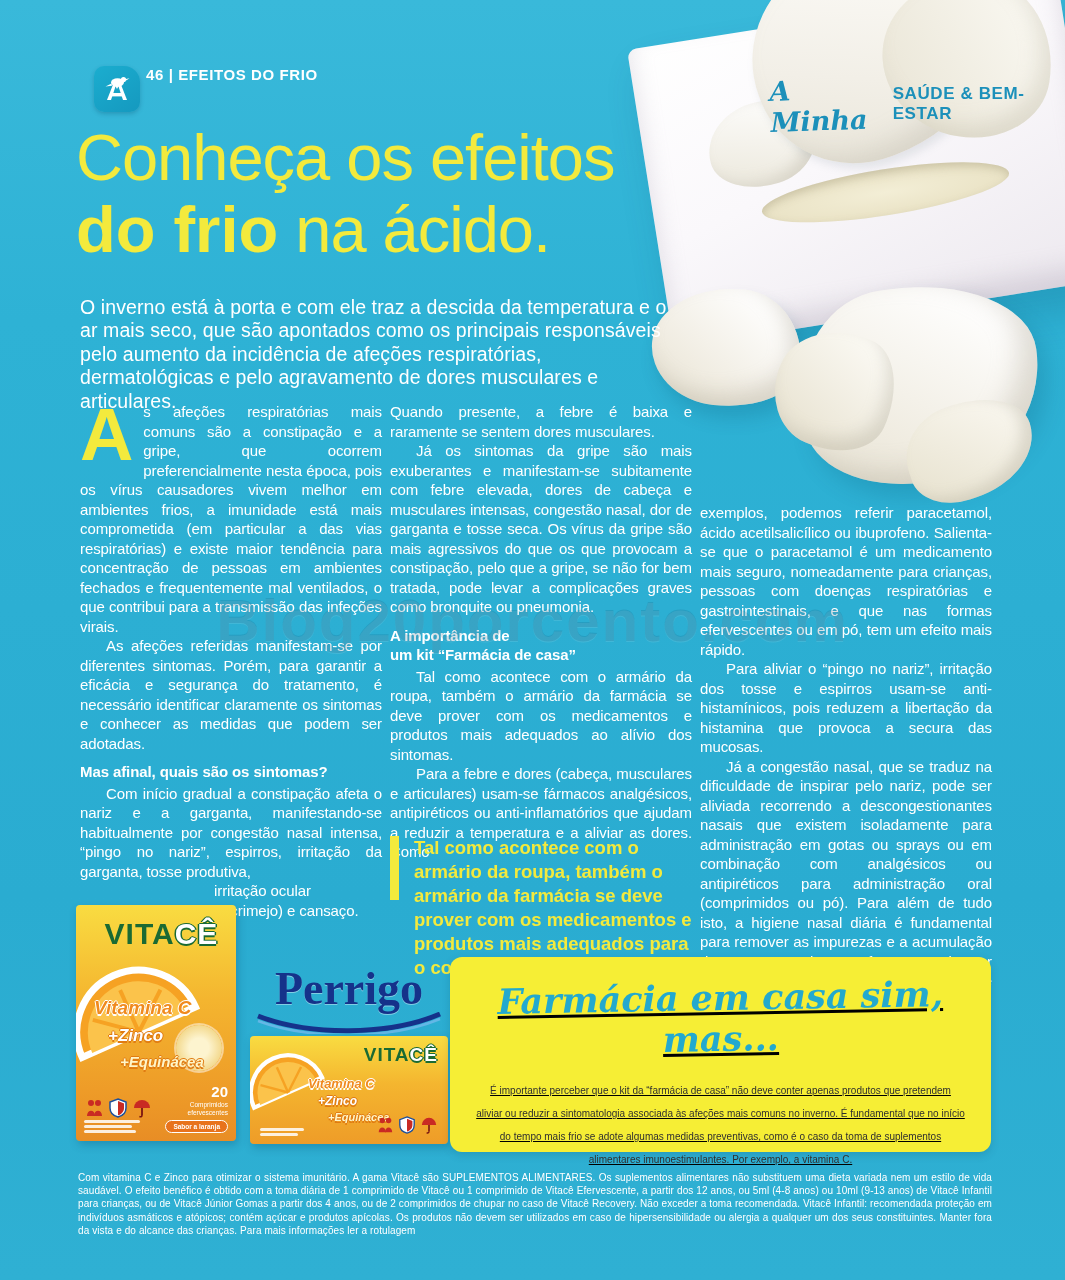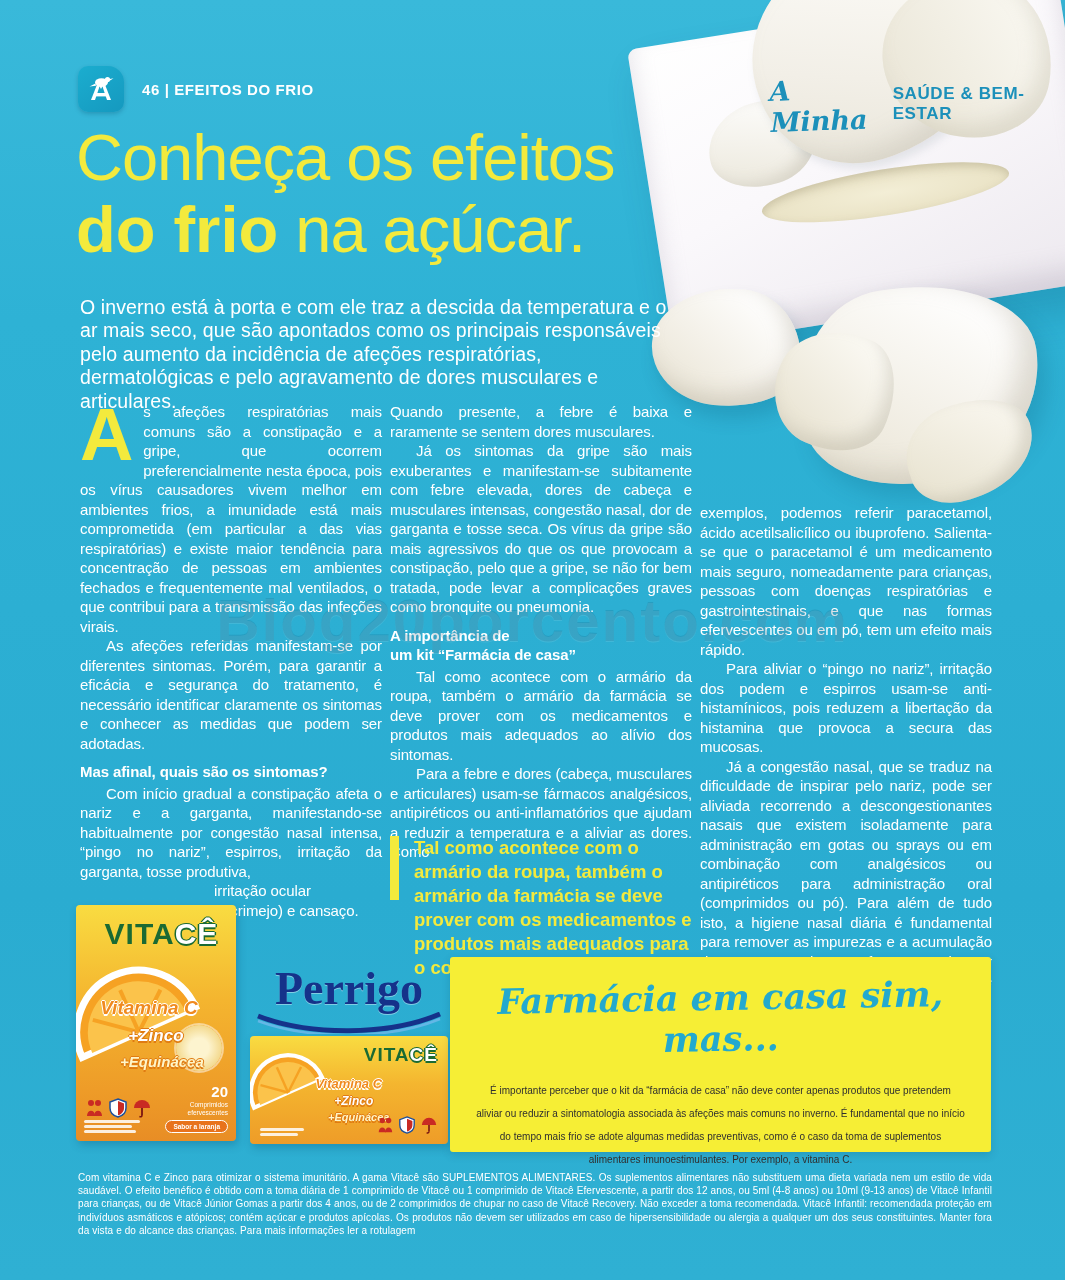--- a/index.html
+++ b/index.html
@@ -71,21 +71,21 @@
     transform:rotate(-18deg);
   }
   
   .watermark{
     position:absolute;left:50%;top:586px;transform:translateX(-50%);
     z-index:5;pointer-events:none;white-space:nowrap;
     font-size:60px;font-weight:bold;letter-spacing:2px;
     color:rgba(10,62,94,.15);text-shadow:0 1px 0 rgba(255,255,255,.10);
   }
   
-  .hdr{position:absolute;left:78px;top:66px;display:flex;align-items:center;gap:18px;z-index:6;}
+  .hdr{position:absolute;left:94px;top:66px;display:flex;gap:6px;z-index:6;}
   .logo-sq{
     width:46px;height:46px;border-radius:10px 16px 10px 10px;flex:none;
     background:linear-gradient(145deg,#1badcf,#1599bf);
     box-shadow:0 2px 4px rgba(0,60,90,.25);
     display:flex;align-items:center;justify-content:center;
   }
   .page-label{color:#ffffff;font-weight:bold;font-size:15px;letter-spacing:.6px;}
   .brand{position:absolute;left:770px;top:74px;z-index:6;display:flex;align-items:baseline;gap:8px;}
   .brand-script{
     font-family:"DejaVu Serif",serif;font-style:italic;font-weight:bold;
@@ -124,21 +124,21 @@
   }
   .vitace-logo{white-space:nowrap;font-weight:bold;letter-spacing:1px;margin-left:11px;}
   .vitace-logo .va{color:#1a6a33;}
   .vitace-logo .ce{
     color:#ffffff;
     text-shadow:-1.5px 0 #1a6a33,1.5px 0 #1a6a33,0 -1.5px #1a6a33,0 1.5px #1a6a33;
   }
   .p1-logo{font-size:30px;text-align:center;margin-top:12px;}
   .slice{display:block;}
   .p1-slice{position:absolute;left:-14px;top:58px;}
-  .claims{position:absolute;left:18px;top:92px;font-weight:bold;font-style:italic;text-align:center;}
+  .claims{position:absolute;left:18px;top:92px;font-weight:bold;font-style:italic;}
   .claim1{color:#f08a1e;font-size:19px;text-shadow:-1px 0 #fff,1px 0 #fff,0 -1px #fff,0 1.5px #fff;}
   .claim2{color:#ffffff;font-size:17px;margin:7px 0 0 14px;text-shadow:-1px 0 #e07b12,1px 0 #e07b12,0 -1px #e07b12,0 1.5px #e07b12;}
   .claim3{color:#fff6c8;font-size:15px;margin:7px 0 0 26px;text-shadow:-1px 0 #e07b12,1px 0 #e07b12,0 -1px #e07b12,0 1.5px #e07b12;}
   .p1-bottom{position:absolute;left:8px;bottom:8px;right:8px;display:flex;align-items:flex-end;justify-content:space-between;}
   .mini-icons{display:flex;gap:4px;}
   .bar-lines .bar{height:3px;background:rgba(255,255,255,.85);margin-top:2px;border-radius:2px;}
   .count-wrap{text-align:right;color:#fff;}
   .count-num{font-size:15px;font-weight:bold;text-align:center;}
   .count-label{font-size:6.5px;line-height:7.5px;}
   .flavor-pill{
@@ -162,21 +162,21 @@
   .p2-slice{position:absolute;left:-8px;top:14px;}
   .p2-claims{position:absolute;left:58px;top:40px;}
   .p2-claims .claim1{font-size:13px;}
   .p2-claims .claim2{font-size:12px;margin:3px 0 0 10px;}
   .p2-claims .claim3{font-size:11px;margin:3px 0 0 20px;}
   .p2-icons{position:absolute;right:10px;bottom:10px;display:flex;gap:4px;}
   .p2-bars{position:absolute;left:10px;bottom:8px;width:46px;}
   
   .yellowbox{
     position:absolute;left:450px;top:957px;width:541px;height:195px;z-index:6;
-    background:#f6ee35;border-radius:3px;box-shadow:0 3px 8px rgba(0,60,90,.18);
+    background:#f6ee35;border-radius:12px;box-shadow:0 3px 8px rgba(0,60,90,.18);text-decoration:underline;
   }
   .yb-title{
     font-family:"DejaVu Serif",serif;font-style:italic;font-weight:bold;
     color:#23a9ce;font-size:35px;text-align:center;margin-top:20px;transform:rotate(-1deg);
   }
   .yb-body{
     color:#2f2f2f;font-size:10px;line-height:23px;text-align:center;
     padding:10px 26px 0 26px;font-weight:500;
   }
   
@@ -222,21 +222,21 @@
     </div>
     <div class="page-label">46 | EFEITOS DO FRIO</div>
   </div>
   <div class="brand">
     <span class="brand-script">A Minha</span>
     <span class="brand-caps">SAÚDE &amp; BEM-ESTAR</span>
   </div>
 
   <div class="title">
     <div>Conheça os efeitos</div>
-    <div><span class="bold">do frio</span><span> na açúcar.</span></div>
+    <div><span class="bold">do frio</span><span> na ácido.</span></div>
   </div>
 
   <p class="intro">O inverno está à porta e com ele traz a descida da temperatura e o ar mais seco, que são apontados como os principais responsáveis pelo aumento da incidência de afeções respiratórias, dermatológicas e pelo agravamento de dores musculares e articulares.</p>
 
   <div class="col col1">
     <p><span class="dropcap">A</span><span>s afeções respiratórias mais comuns são a constipação e a gripe, que ocorrem preferencialmente nesta época, pois os vírus causadores vivem melhor em ambientes frios, a imunidade está mais comprometida (em particular a das vias respiratórias) e existe maior tendência para concentração de pessoas em ambientes fechados e frequentemente mal ventilados, o que contribui para a transmissão das infeções virais.</span></p>
     <p class="ind">As afeções referidas manifestam-se por diferentes sintomas. Porém, para garantir a eficácia e segurança do tratamento, é necessário identificar claramente os sintomas e conhecer as medidas que podem ser adotadas.</p>
     <p class="colhead">Mas afinal, quais são os sintomas?</p>
     <p class="ind">Com início gradual a constipação afeta o nariz e a garganta, manifestando-se habitualmente por congestão nasal intensa, “pingo no nariz”, espirros, irritação da garganta, tosse produtiva,</p>
     <p class="p4b">irritação ocular (lacrimejo) e cansaço.</p>
@@ -248,21 +248,21 @@
     <p class="colhead">
       <span>A importância de</span><br>
       <span>um kit “Farmácia de casa”</span>
     </p>
     <p class="ind">Tal como acontece com o armário da roupa, também o armário da farmácia se deve prover com os medicamentos e produtos mais adequados ao alívio dos sintomas.</p>
     <p class="ind">Para a febre e dores (cabeça, musculares e articulares) usam-se fármacos analgésicos, antipiréticos ou anti-inflamatórios que ajudam a reduzir a temperatura e a aliviar as dores. Como</p>
   </div>
 
   <div class="col col3">
     <p>exemplos, podemos referir paracetamol, ácido acetilsalicílico ou ibuprofeno. Salienta-se que o paracetamol é um medicamento mais seguro, nomeadamente para crianças, pessoas com doenças respiratórias e gastrointestinais, e que nas formas efervescentes ou em pó, tem um efeito mais rápido.</p>
-    <p class="ind">Para aliviar o “pingo no nariz”, irritação dos podem e espirros usam-se anti-histamínicos, pois reduzem a libertação da histamina que provoca a secura das mucosas.</p>
+    <p class="ind">Para aliviar o “pingo no nariz”, irritação dos tosse e espirros usam-se anti-histamínicos, pois reduzem a libertação da histamina que provoca a secura das mucosas.</p>
     <p class="ind">Já a congestão nasal, que se traduz na dificuldade de inspirar pelo nariz, pode ser aliviada recorrendo a descongestionantes nasais que existem isoladamente para administração em gotas ou sprays ou em combinação com analgésicos ou antipiréticos para administração oral (comprimidos ou pó). Para além de tudo isto, a higiene nasal diária é fundamental para remover as impurezas e a acumulação de muco que existe nas fossas nasais. Por esse motivo, o armário de farmácia deve englobar soro fisiológico e/ou águas do mar.</p>
   </div>
 
   <div class="pullquote">
     <div class="pq-bar"></div>
     <div class="pq-text">Tal como acontece com o armário da roupa, também o armário da farmácia se deve prover com os medicamentos e produtos mais adequados para o combate ao frio.</div>
   </div>
 
   <div class="product1">
     <div class="vitace-logo p1-logo">

